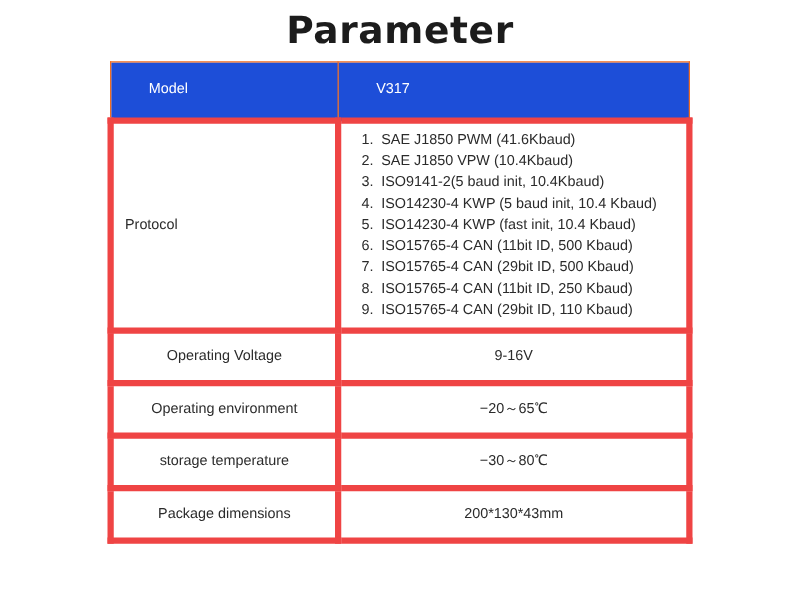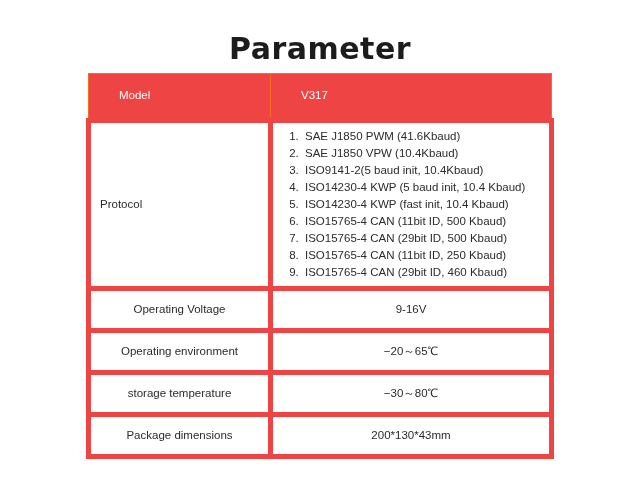--- a/index.html
+++ b/index.html
@@ -12,21 +12,20 @@
     background: #ffffff;
     font-family: "Liberation Sans", sans-serif;
     overflow: hidden;
     position: relative;
   }
   #page {
     width: 640px;
     height: 443px;
     position: relative;
     background: #ffffff;
-    margin-top: 24px;
   }
   #title {
     text-align: center;
     font-size: 30px;
     font-weight: bold;
     color: #1c1c1c;
     letter-spacing: 0.5px;
     padding-top: 6px;
     height: 40px;
     line-height: 38px;
@@ -50,21 +49,21 @@
     padding: 5px 9px;
     font-size: 11.5px;
     color: #2b2b2b;
     line-height: 1.35;
   }
   td.label {
     width: 142px;
     color: #2b2b2b;
   }
   tr.head td {
-    background: #ef4444;
+    background: #1d4ed8;
     color: #ffffff;
     border: 1px solid #f26d21;
     font-size: 11.5px;
     height: 34px;
     padding-left: 30px;
   }
   tr.head td.label { color: #ffffff; }
   tr.protocol td { vertical-align: middle; }
   ol.proto {
     margin: 0;
@@ -111,21 +110,21 @@
           <td class="value">
             <ol class="proto">
               <li>SAE J1850 PWM (41.6Kbaud)</li>
               <li>SAE J1850 VPW (10.4Kbaud)</li>
               <li>ISO9141-2(5 baud init, 10.4Kbaud)</li>
               <li>ISO14230-4 KWP (5 baud init, 10.4 Kbaud)</li>
               <li>ISO14230-4 KWP (fast init, 10.4 Kbaud)</li>
               <li>ISO15765-4 CAN (11bit ID, 500 Kbaud)</li>
               <li>ISO15765-4 CAN (29bit ID, 500 Kbaud)</li>
               <li>ISO15765-4 CAN (11bit ID, 250 Kbaud)</li>
-              <li>ISO15765-4 CAN (29bit ID, 460 Kbaud)</li>
+              <li>ISO15765-4 CAN (29bit ID, 110 Kbaud)</li>
             </ol>
           </td>
         </tr>
 
         <tr class="r-row">
           <td class="label">Operating Voltage</td>
           <td class="value val-big">9-16V</td>
         </tr>
 
         <tr class="r-row">

